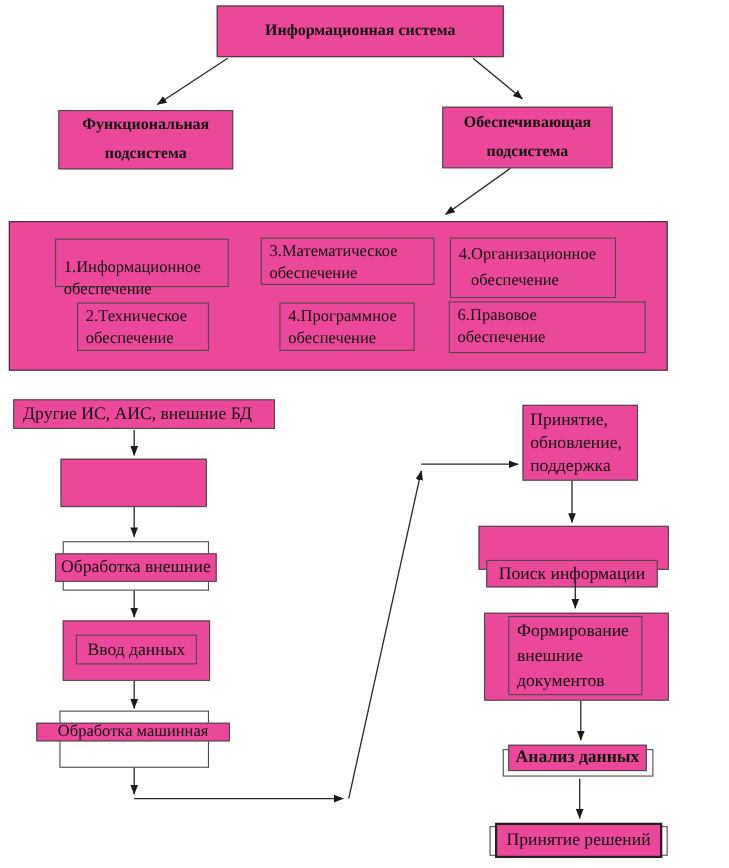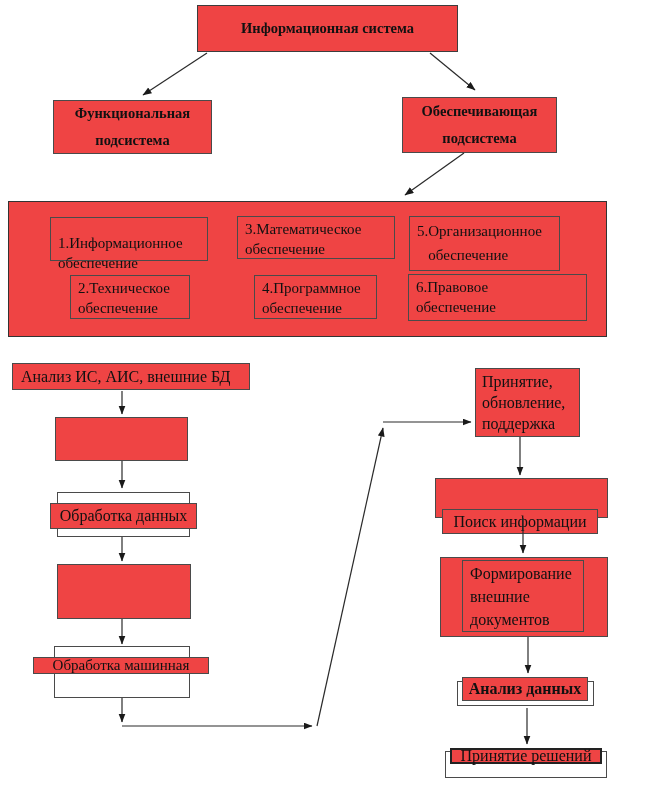--- a/index.html
+++ b/index.html
@@ -6,21 +6,21 @@
   #stage{
     position:relative;
     width:663px;height:789px;
     background:#ffffff;
     font-family:"Liberation Serif","DejaVu Serif",serif;
     color:#111;
     overflow:hidden;
   }
   .box{
     position:absolute;
-    background:#ef4444;
+    background:#ec4899;
     border:1px solid #4a4a4a;
     box-sizing:border-box;
     white-space:pre-wrap;
   }
   .center{
     display:flex;align-items:center;justify-content:center;
     text-align:center;
   }
   .bold{font-weight:bold;}
   .layer-back{background:#ffffff;border:1px solid #4a4a4a;position:absolute;box-sizing:border-box;}
@@ -43,54 +43,55 @@
   <div class="box z2" style="left:8px;top:201px;width:599px;height:136px;border-color:#333;"></div>
 
   <div class="box z3" style="left:50px;top:217px;width:158px;height:44px;font-size:15px;line-height:20px;padding:15px 4px 0 7px;">1.Информационное
 обеспечение</div>
   <div class="box z3" style="left:70px;top:275px;width:120px;height:44px;font-size:15px;line-height:20px;padding:2px 4px 0 7px;">2.Техническое
 обеспечение</div>
   <div class="box z3" style="left:237px;top:216px;width:158px;height:43px;font-size:15px;line-height:20px;padding:2px 4px 0 7px;">3.Математическое
 обеспечение</div>
   <div class="box z3" style="left:254px;top:275px;width:123px;height:44px;font-size:15px;line-height:20px;padding:2px 4px 0 7px;">4.Программное
 обеспечение</div>
-  <div class="box z3" style="left:409px;top:216px;width:151px;height:55px;font-size:15px;line-height:24px;padding:2px 4px 0 7px;">5.Организационное
+  <div class="box z3" style="left:409px;top:216px;width:151px;height:55px;font-size:15px;line-height:24px;padding:2px 4px 0 7px;">4.Организационное
    обеспечение</div>
   <div class="box z3" style="left:408px;top:274px;width:179px;height:47px;font-size:15px;line-height:20px;padding:2px 4px 0 7px;">6.Правовое
 обеспечение</div>
 
-  <div class="box z2" style="left:12px;top:363px;width:238px;height:27px;font-size:16px;display:flex;align-items:center;padding-left:8px;">Анализ ИС, АИС, внешние БД</div>
+  <div class="box z2" style="left:12px;top:363px;width:238px;height:27px;font-size:16px;display:flex;align-items:center;padding-left:8px;">Другие ИС, АИС, внешние БД</div>
 
   <div class="box z2" style="left:55px;top:417px;width:133px;height:44px;"></div>
 
   <div class="layer-back z2" style="left:57px;top:492px;width:133px;height:45px;"></div>
-  <div class="box center z3" style="left:50px;top:503px;width:147px;height:26px;font-size:16px;">Обработка данных</div>
+  <div class="box center z3" style="left:50px;top:503px;width:147px;height:26px;font-size:16px;">Обработка внешние</div>
 
   <div class="box z2" style="left:57px;top:564px;width:134px;height:55px;"></div>
+  <div class="box center z3" style="left:69px;top:577px;width:110px;height:27px;font-size:16px;">Ввод данных</div>
 
   <div class="layer-back z2" style="left:54px;top:646px;width:136px;height:52px;"></div>
   <div class="box center z3" style="left:33px;top:657px;width:176px;height:17px;font-size:15px;">Обработка машинная</div>
 
   <div class="box z2" style="left:475px;top:368px;width:105px;height:69px;font-size:16px;line-height:21px;padding:2px 2px 0 6px;">Принятие,
 обновление,
 поддержка</div>
 
   <div class="box z2" style="left:435px;top:478px;width:173px;height:40px;"></div>
   <div class="box center z3" style="left:442px;top:485px;width:156px;height:25px;font-size:16px;margin-top:24px;">Поиск информации</div>
 
   <div class="box z2" style="left:440px;top:557px;width:168px;height:80px;"></div>
   <div class="box z3" style="left:462px;top:560px;width:122px;height:72px;font-size:16px;line-height:23px;padding:1px 2px 0 7px;">Формирование
 внешние
 документов</div>
 
   <div class="layer-back z2" style="left:457px;top:681px;width:137px;height:25px;"></div>
   <div class="box center z3" style="left:462px;top:677px;width:126px;height:24px;font-size:16px;font-weight:bold;">Анализ данных</div>
 
   <div class="layer-back z2" style="left:445px;top:751px;width:162px;height:27px;"></div>
-  <div class="box center z4" style="left:450px;top:748px;width:152px;height:16px;font-size:16px;border-width:2px;border-color:#222;">Принятие решений</div>
+  <div class="box center z4" style="left:450px;top:748px;width:152px;height:32px;font-size:16px;border-width:2px;border-color:#222;">Принятие решений</div>
 
   <svg class="arrows" width="663" height="789" viewBox="0 0 663 789">
     <defs>
       <marker id="ah" markerWidth="10" markerHeight="8" refX="8.5" refY="3.5" orient="auto" markerUnits="userSpaceOnUse">
         <path d="M0,0 L9,3.5 L0,7 Z" fill="#1a1a1a"></path>
       </marker>
     </defs>
     <g stroke="#2a2a2a" stroke-width="1.2" fill="none">
       <line x1="207" y1="53" x2="143" y2="95" marker-end="url(#ah)"></line>
       <line x1="430" y1="53" x2="475" y2="90" marker-end="url(#ah)"></line>

